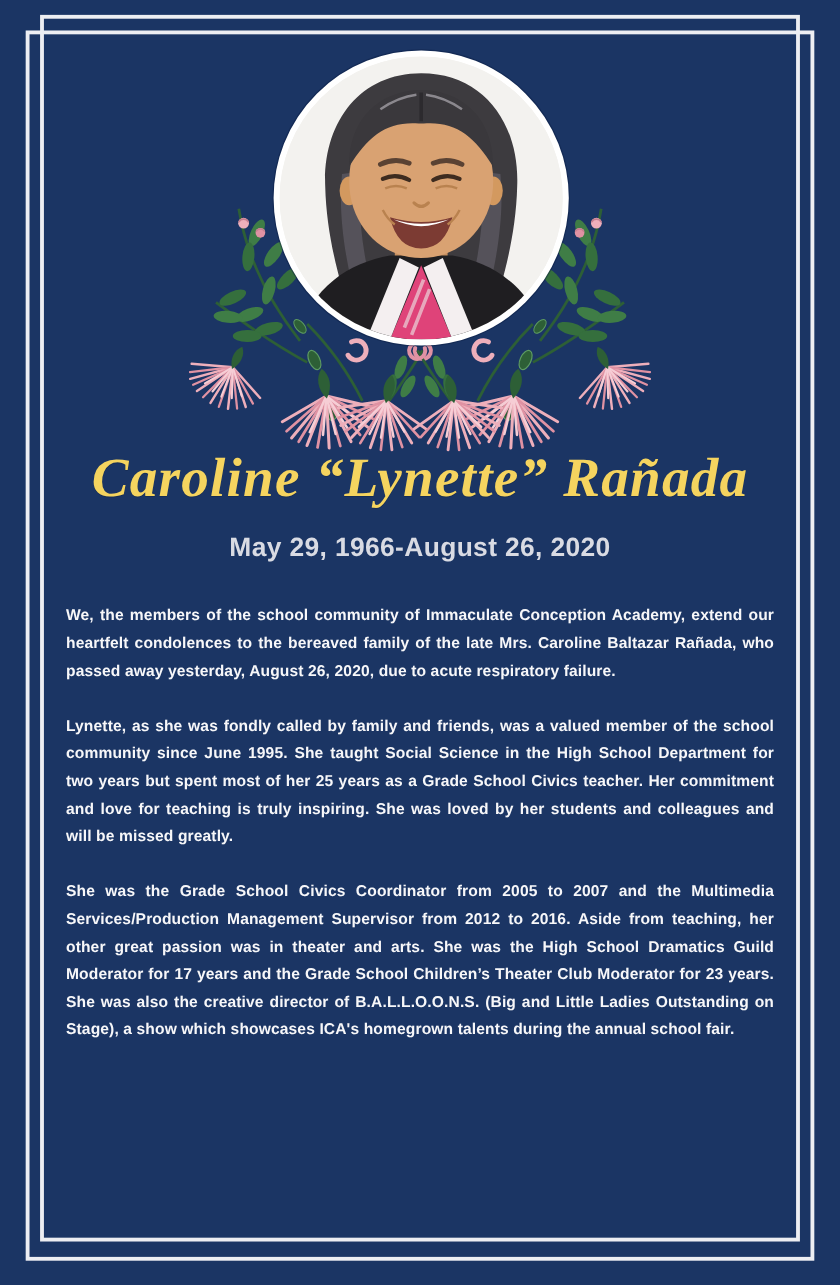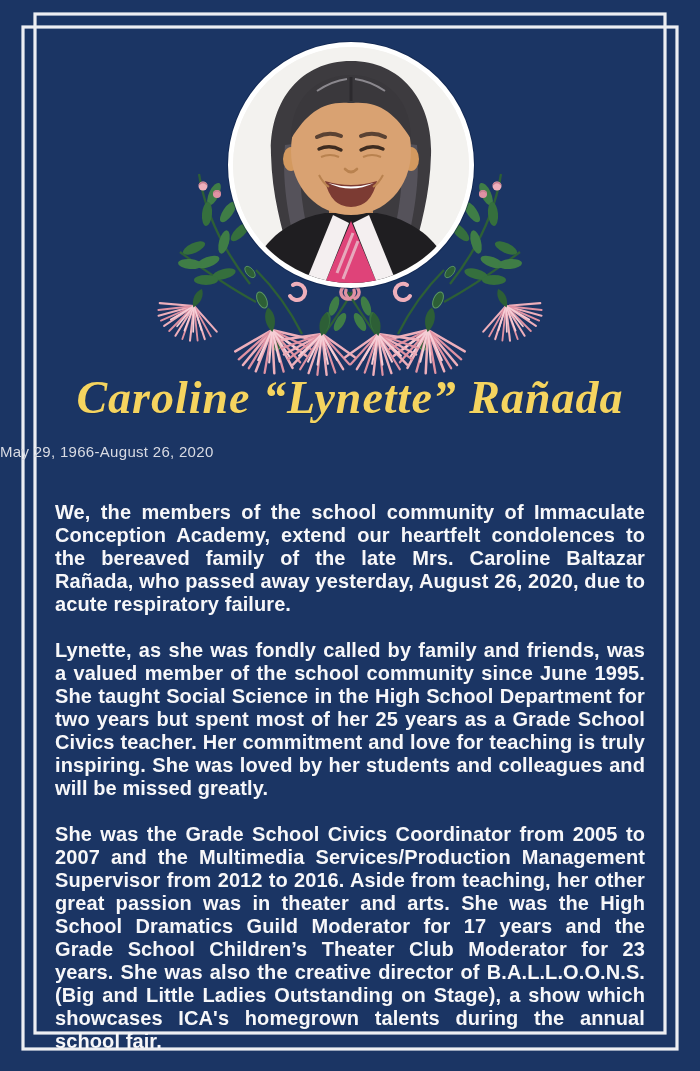--- a/index.html
+++ b/index.html
@@ -25,31 +25,32 @@
     margin:0;text-align:center;
     font-family:"Liberation Serif","DejaVu Serif",serif;
     font-style:italic;font-weight:700;
     font-size:46px;line-height:80px;
     color:var(--accent,#f5d45f);
     letter-spacing:1px;
     text-shadow:0 1px 0 rgba(0,0,0,.15);
   }
   .dates{
     position:absolute;z-index:4;left:0;right:0;top:443px;
-    font-size:15px;font-weight:400;
+    text-align:center;
+    font-size:22px;font-weight:700;
     color:var(--dates,#d9dbe3);
     letter-spacing:.3px;
   }
   .content{
     position:absolute;z-index:4;left:55px;right:55px;top:501px;
   }
   .content p{
     margin:0 0 23px 0;
     color:var(--body-text,#f7f7f9);
-    font-size:20px;line-height:23px;font-weight:700;
+    font-size:13px;line-height:23px;font-weight:700;
     text-align:justify;
     letter-spacing:.1px;
   }
 </style>
 </head>
 <body>
 
 <div class="card">
 
   <svg class="frame" width="700" height="1071" viewBox="0 0 700 1071" aria-hidden="true">

